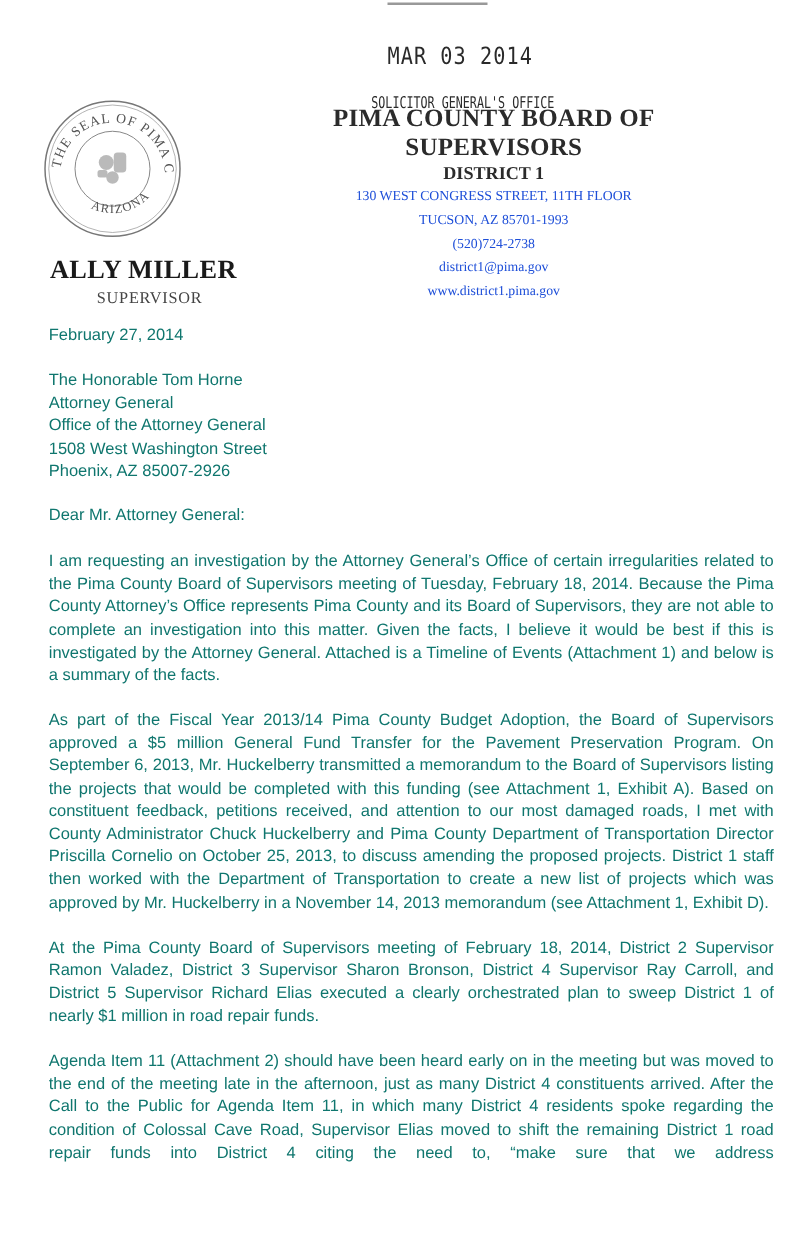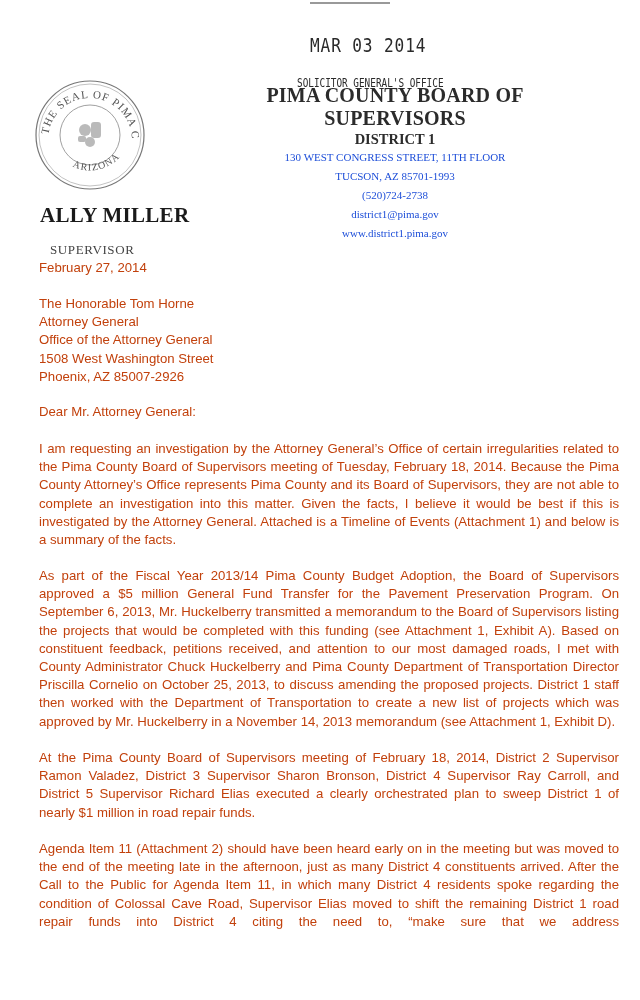--- a/index.html
+++ b/index.html
@@ -7,22 +7,22 @@
   .stamp { position: absolute; top: 34px; left: 310px; font-family: "DejaVu Sans Mono", monospace; font-size: 19px; letter-spacing: 1px; color: #2a2a2a; transform: scaleX(0.85); transform-origin: left; }
   .stamp-line { position: absolute; top: 2px; left: 310px; width: 80px; height: 2px; background: #999; }
   .stamp2 { position: absolute; top: 75px; left: 297px; font-family: "DejaVu Sans Mono", monospace; font-size: 13px; color: #2a2a2a; letter-spacing: 0; transform: scaleX(0.72); transform-origin: left; }
   .header { position: absolute; top: 84px; left: 230px; width: 330px; text-align: center; font-family: "Liberation Serif", serif; color: #2b2b2b; }
   .h-office { font-size: 20px; font-weight: bold; letter-spacing: 0.2px; }
   .h-district { font-size: 14.5px; font-weight: bold; margin-top: 1px; text-align: center; }
   .h-line { font-size: 11px; line-height: 19px; color: #1d4ed8; }
   .seal { position: absolute; top: 78px; left: 33px; width: 114px; height: 114px; }
   .supervisor { position: absolute; top: 203px; left: 40px; font-family: "Liberation Serif", serif; }
   .sup-name { font-size: 21px; font-weight: bold; letter-spacing: 0.3px; }
-  .sup-title { font-size: 13px; color: #444; margin-left: 10px; letter-spacing: 0.6px; margin-top: 14px; }
-  .letter { position: absolute; left: 39px; width: 580px; font-family: "Liberation Sans", sans-serif; font-size: 13.2px; line-height: 18.2px; color: #c2410c; }
+  .sup-title { font-size: 13px; color: #444; margin-left: 10px; letter-spacing: 0.6px; margin-top: 2px; text-align: center; }
+  .letter { position: absolute; left: 39px; width: 580px; font-family: "Liberation Sans", sans-serif; font-size: 13.2px; line-height: 18.2px; color: #0f766e; }
   .date { top: 259px; }
   .addr { top: 295px; }
   .salutation { top: 403px; }
   .p1 { top: 440px; text-align: justify; }
   .p2 { top: 567px; text-align: justify; }
   .p3 { top: 749px; text-align: justify; }
   .p4 { top: 840px; text-align: justify; }
   .letter p { margin: 0; }
   .justify-last { text-align-last: justify; }
 </style>

